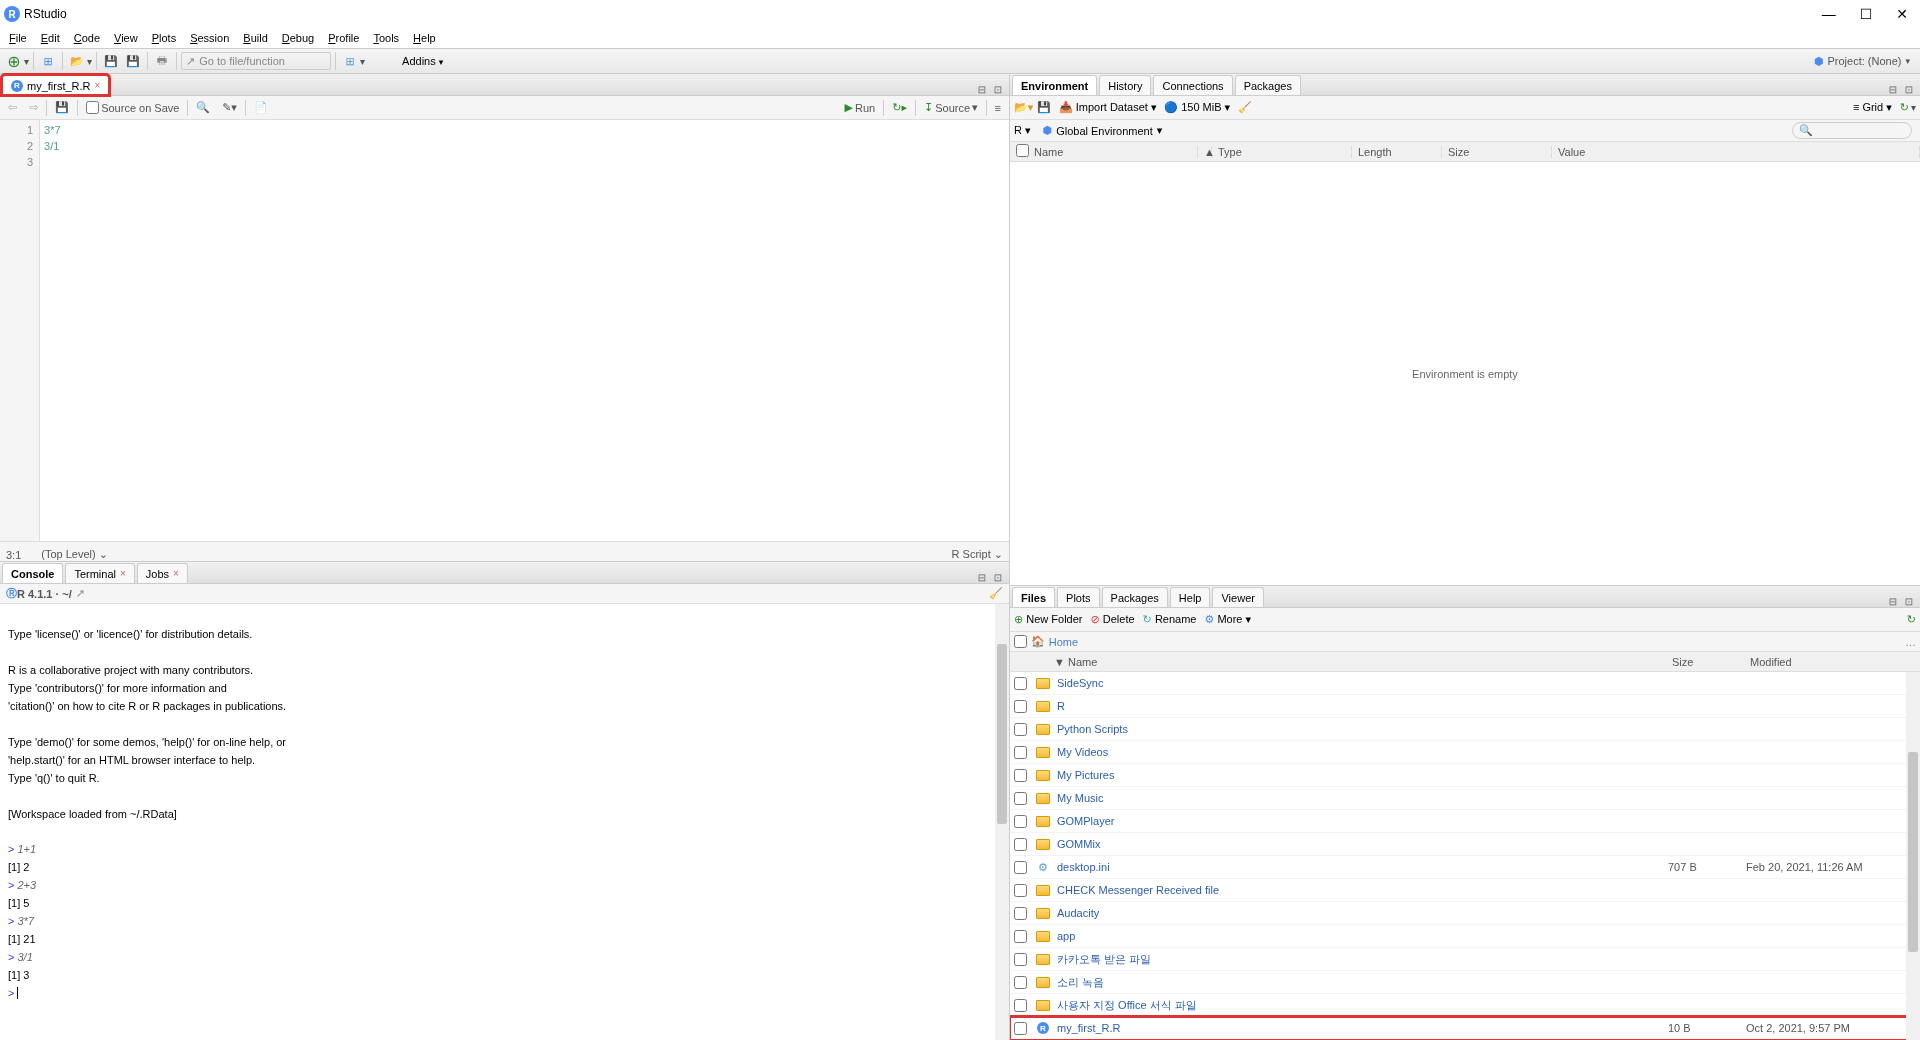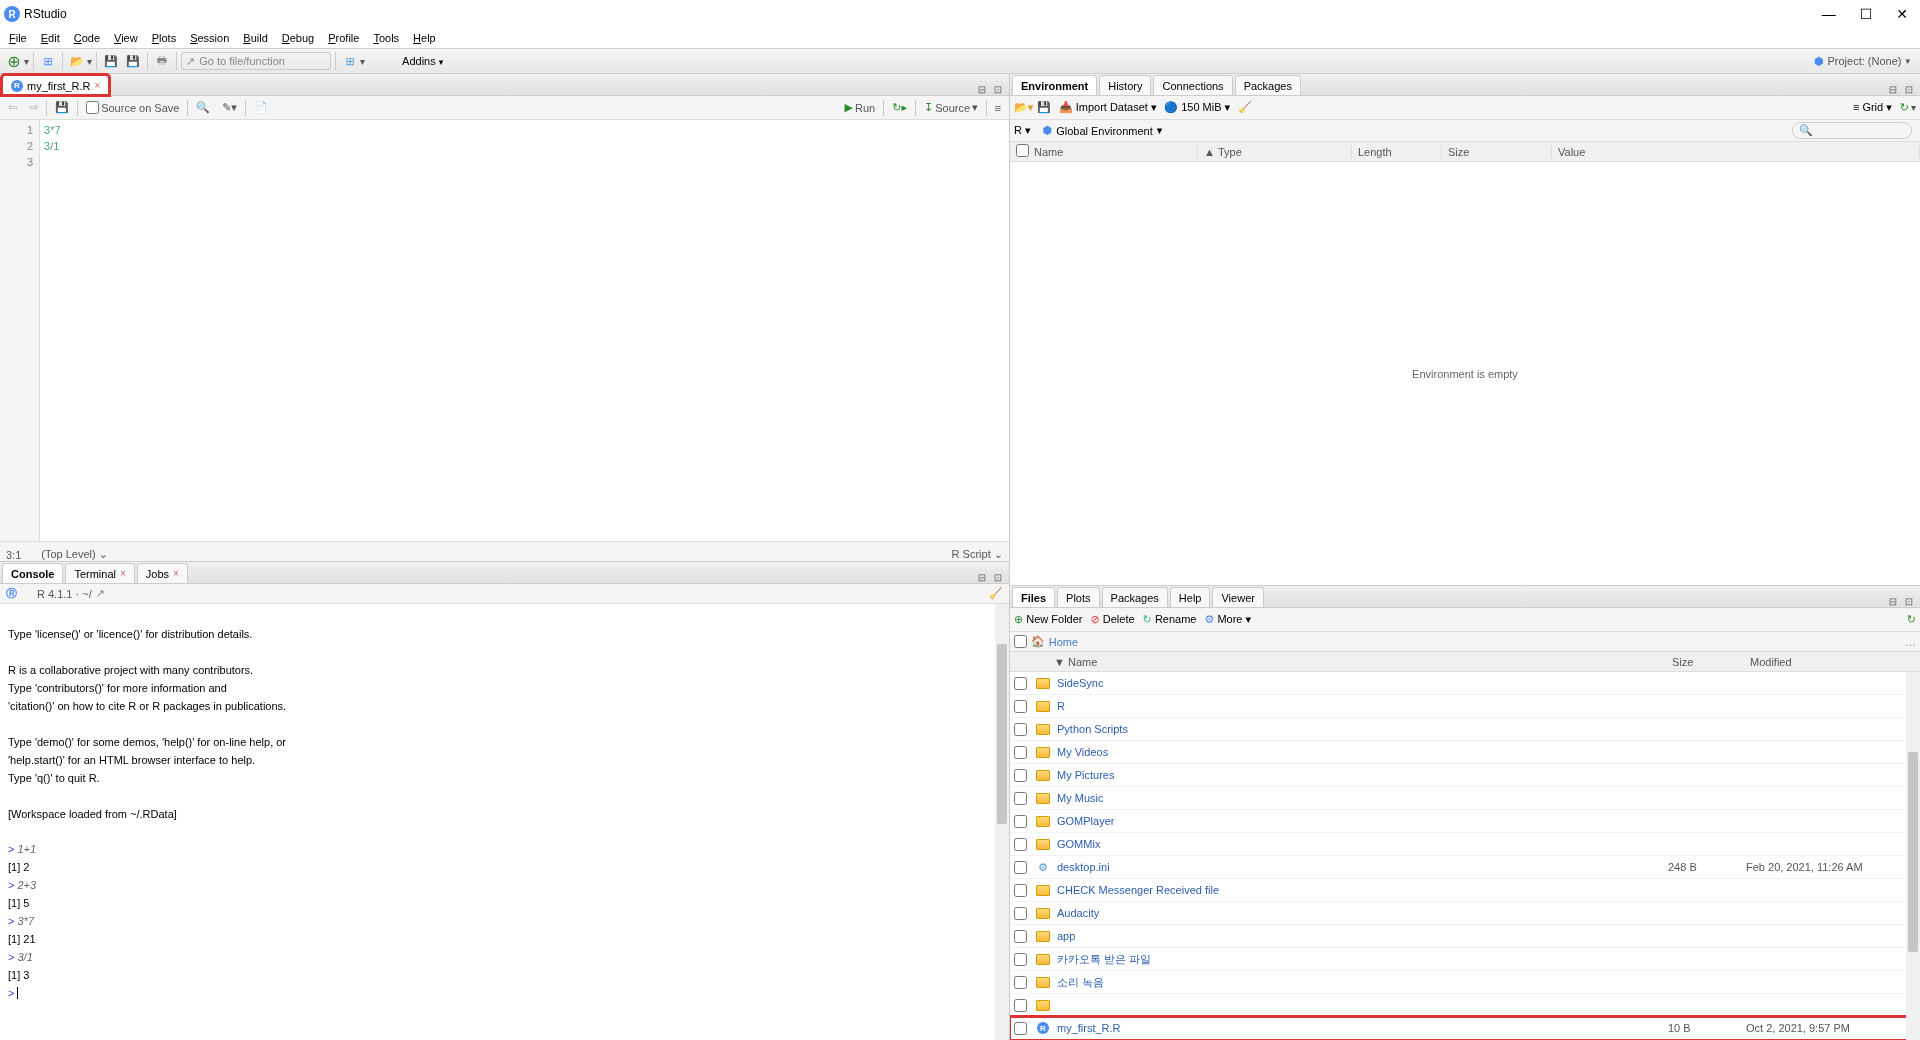--- a/index.html
+++ b/index.html
@@ -198,21 +198,21 @@
             <span>Jobs</span> 
             <span class="tab-close">×</span>
           </div>
         <div class="pane-tab-right">
           <span class="mini-icon">⊟</span>
           <span class="mini-icon">⊡</span>
         </div>
       </div>
       <div class="console-sub">
         <span style="color:#4b8bf4;font-weight:bold;">Ⓡ</span>
-        <span style="margin-left:20px;">R 4.1.1 · ~/</span>
+        <span style="margin-left:0;font-weight:bold;">R 4.1.1 · ~/</span>
         <span style="margin-left:4px;color:#888;">↗</span>
         <span style="position:absolute;right:6px;color:#888;">🧹</span>
       </div>
       <div class="console-out">
 <span>Type 'license()' or 'licence()' for distribution details.
 
 R is a collaborative project with many contributors.
 Type 'contributors()' for more information and
 'citation()' on how to cite R or R packages in publications.
 
@@ -389,21 +389,21 @@
               <span class="folder-icon"></span>
             </span>
             <span class="fname">GOMMix</span>
             <span class="fsize"></span>
             <span class="fmod"></span>
           </div>
           <div class="file-row">
             <input type="checkbox" style="">
             <span class="ficon" style="color:#5a9fd4;">⚙</span>
             <span class="fname">desktop.ini</span>
-            <span class="fsize">248 B</span>
+            <span class="fsize">707 B</span>
             <span class="fmod">Feb 20, 2021, 11:26 AM</span>
           </div>
           <div class="file-row">
             <input type="checkbox" style="">
             <span class="ficon">
               <span class="folder-icon"></span>
             </span>
             <span class="fname">CHECK Messenger Received file</span>
             <span class="fsize"></span>
             <span class="fmod"></span>
@@ -442,20 +442,21 @@
             </span>
             <span class="fname">소리 녹음</span>
             <span class="fsize"></span>
             <span class="fmod"></span>
           </div>
           <div class="file-row">
             <input type="checkbox" style="">
             <span class="ficon">
               <span class="folder-icon"></span>
             </span>
+            <span class="fname">사용자 지정 Office 서식 파일</span>
             <span class="fsize"></span>
             <span class="fmod"></span>
           </div>
           <div class="file-row highlight-red">
             <input type="checkbox" style="">
             <span class="ficon">
               <span class="r-icon">R</span>
             </span>
             <span class="fname">my_first_R.R</span>
             <span class="fsize">10 B</span>

